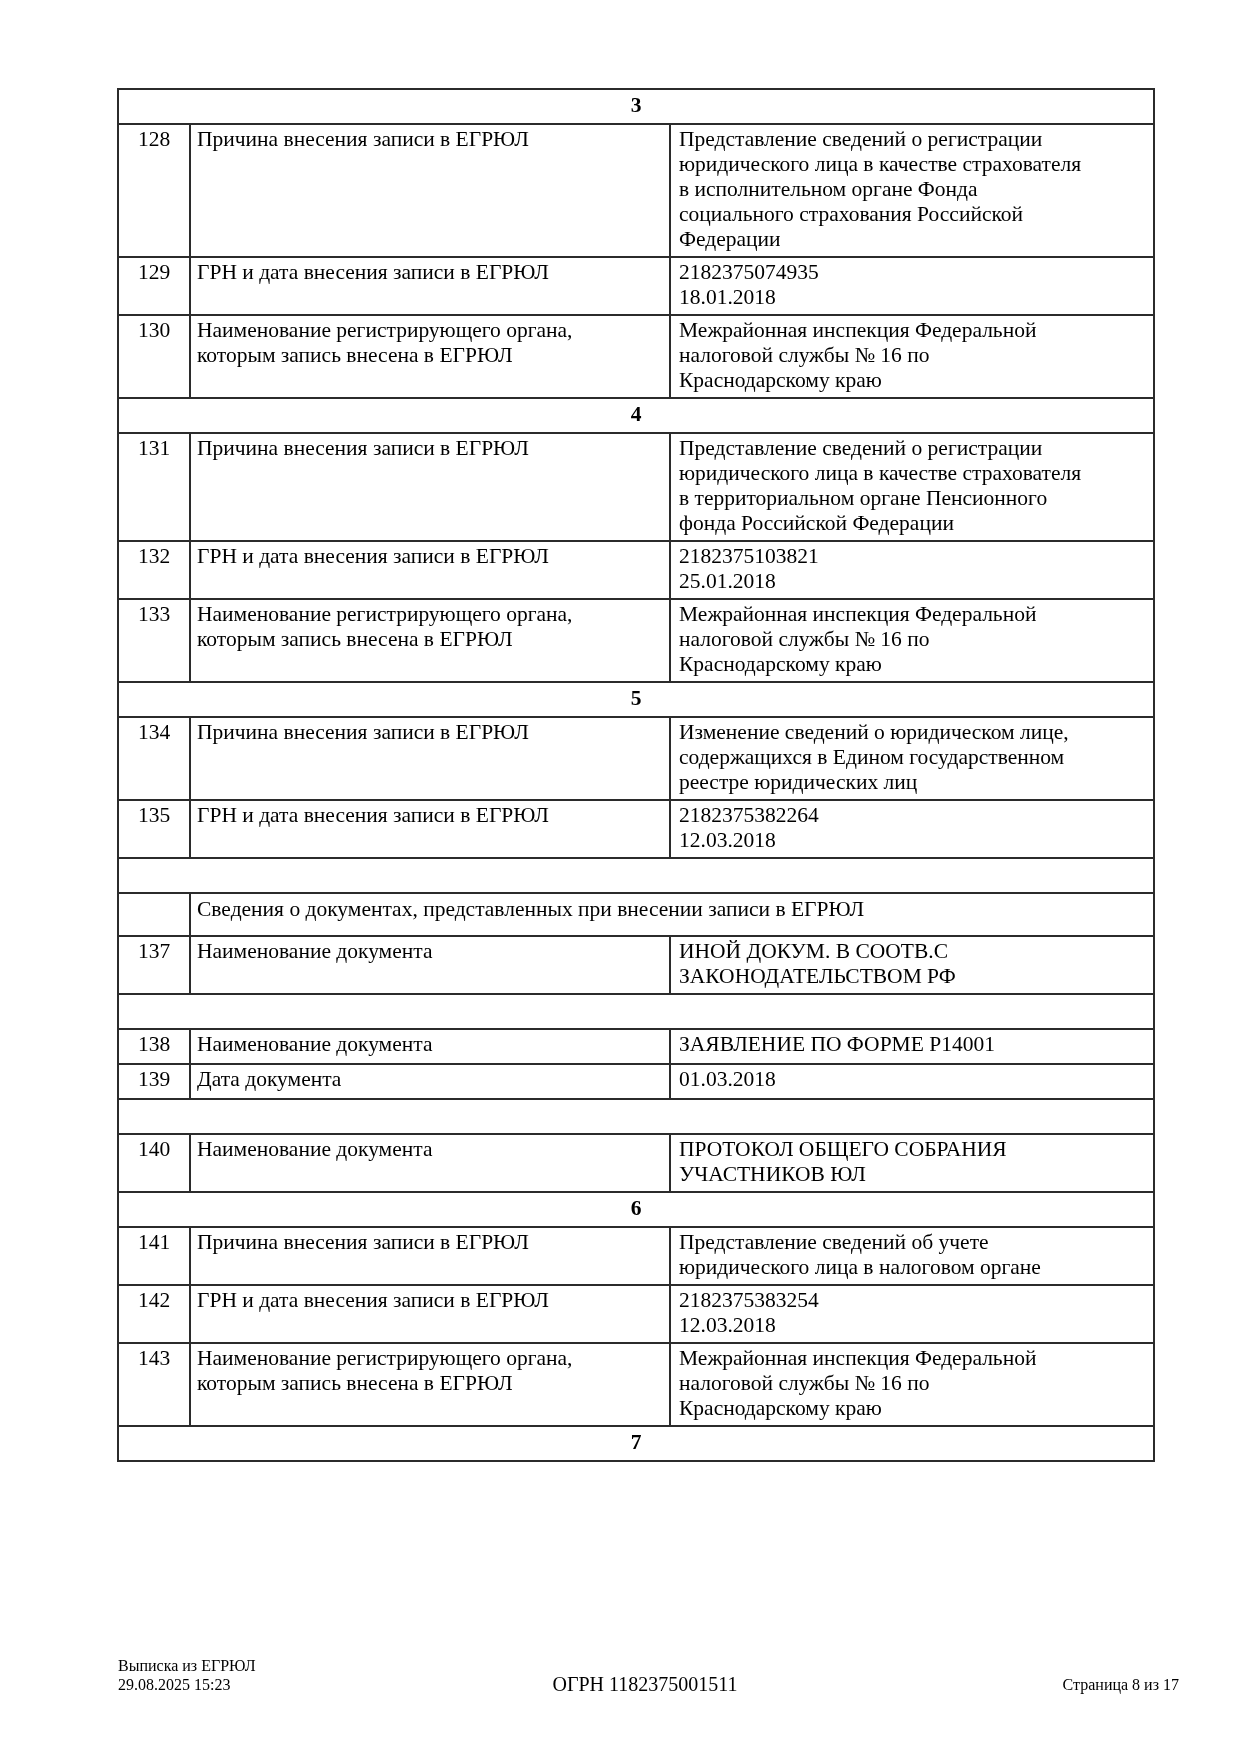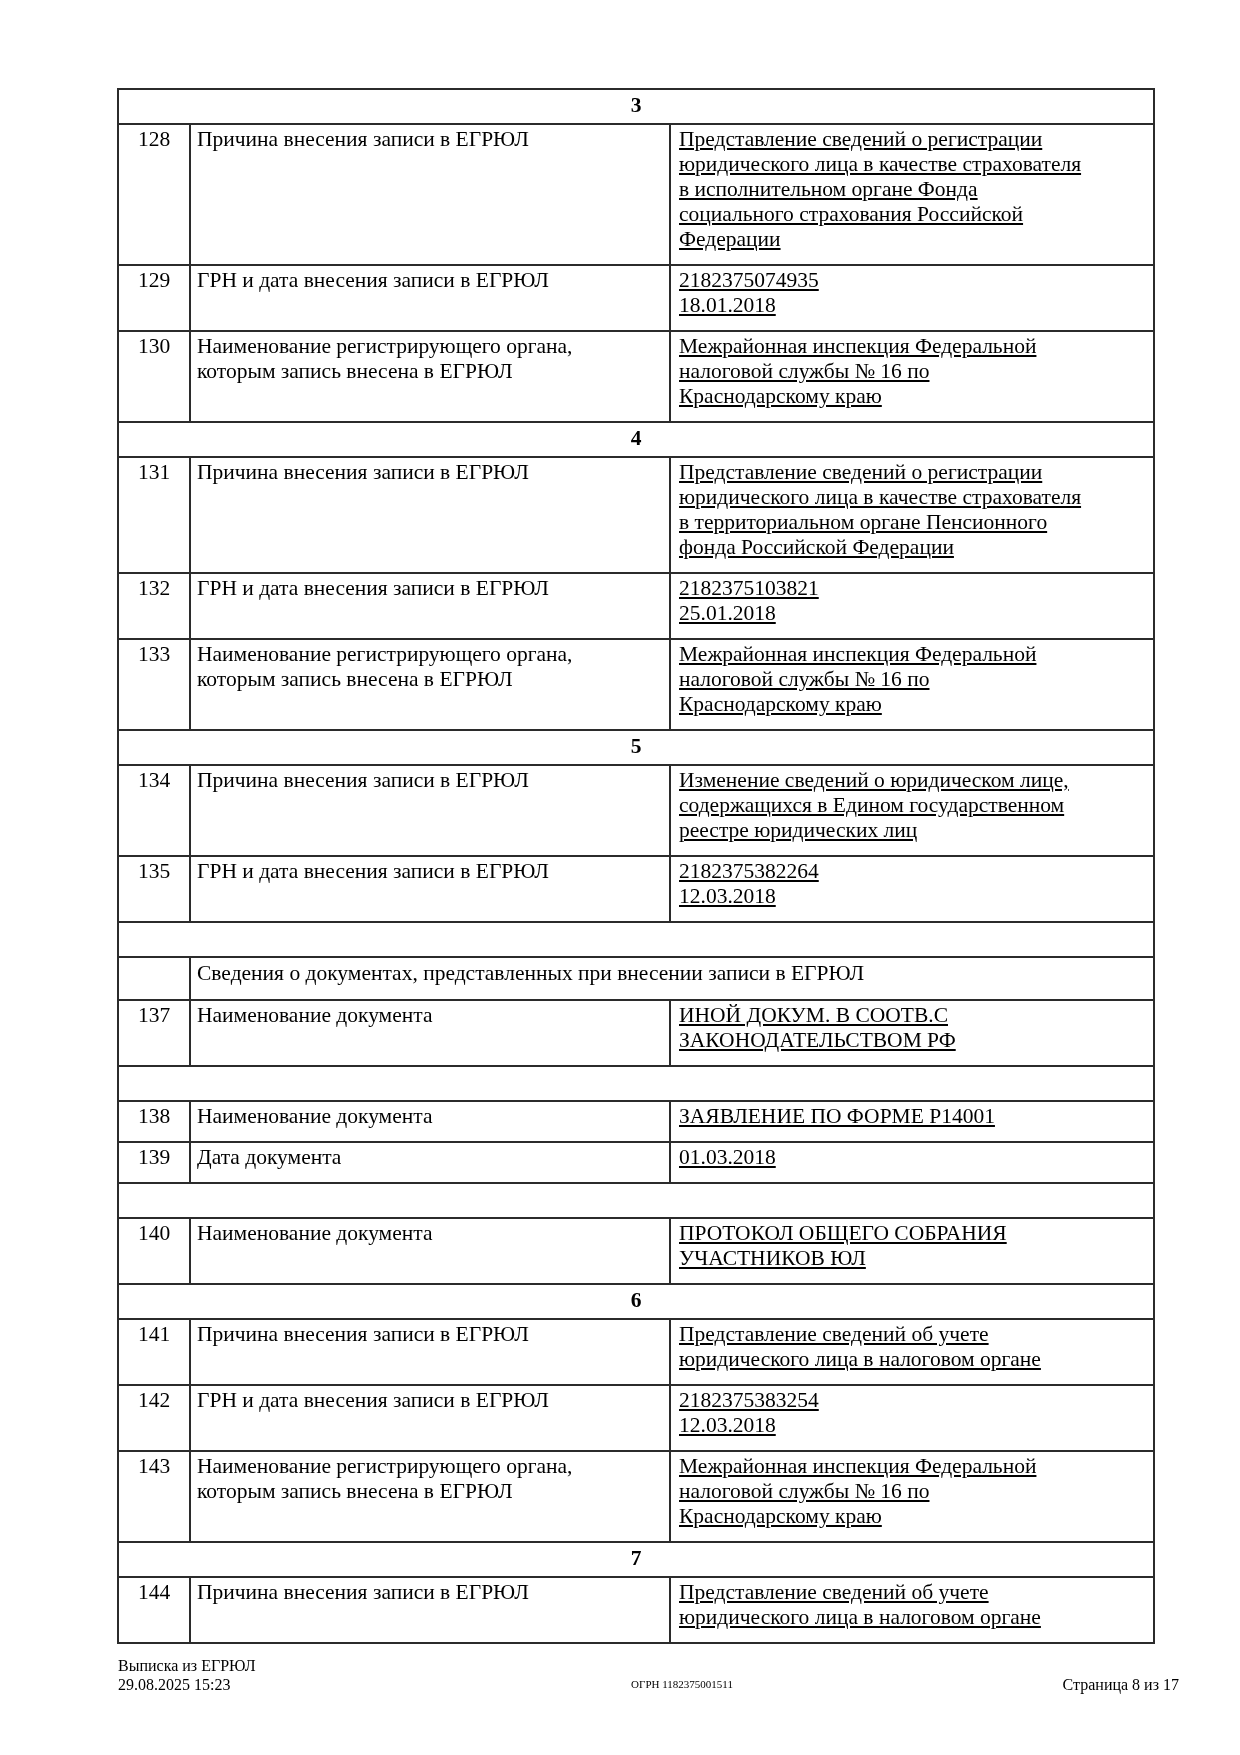--- a/index.html
+++ b/index.html
@@ -35,22 +35,21 @@
   }
   td.cell-num {
     text-align: center;
     padding: 2px 2px 6px 2px;
     margin-top: 32px;
   }
   td.cell-label {
     padding: 2px 2px 6px 6px;
   }
   td.cell-value {
-    padding: 2px 6px 12px 8px;
-    text-decoration: underline;
+    padding: 2px 6px 4px 8px;
   }
   tr.section td {
     height: 30px;
     text-align: center;
     font-weight: bold;
     padding: 1px 0 2px 0;
     line-height: 28px;
     white-space: nowrap;
   }
   tr.empty td {
@@ -66,24 +65,24 @@
   }
   .footer-left {
     position: absolute;
     left: 118px;
     top: 1656px;
     font-size: 16px;
     line-height: 19px;
   }
   .footer-center {
     position: absolute;
-    left: 682px;
+    left: 645px;
     top: 1675px;
     transform: translateX(-50%);
-    font-size: 11px;
+    font-size: 20px;
     line-height: 19px;
     white-space: nowrap;
   }
   .footer-right {
     position: absolute;
     right: 61px;
     top: 1675px;
     font-size: 16px;
     line-height: 19px;
     white-space: nowrap;
@@ -222,26 +221,20 @@
           <td class="cell-num">143</td>
           <td class="cell-label">Наименование регистрирующего органа,
 которым запись внесена в ЕГРЮЛ</td>
           <td class="cell-value">Межрайонная инспекция Федеральной
 налоговой службы № 16 по
 Краснодарскому краю</td>
         </tr>
         <tr class="section">
           <td class="cell-section" colspan="3">7</td>
         </tr>
-        <tr class="data">
-          <td class="cell-num">144</td>
-          <td class="cell-label">Причина внесения записи в ЕГРЮЛ</td>
-          <td class="cell-value">Представление сведений об учете
-юридического лица в налоговом органе</td>
-        </tr>
       </tbody>
   </table>
 
   <div class="footer-left">
     <div>Выписка из ЕГРЮЛ</div>
     <div>29.08.2025 15:23</div>
   </div>
   <div class="footer-center">ОГРН 1182375001511</div>
   <div class="footer-right">Страница 8 из 17</div>
 

